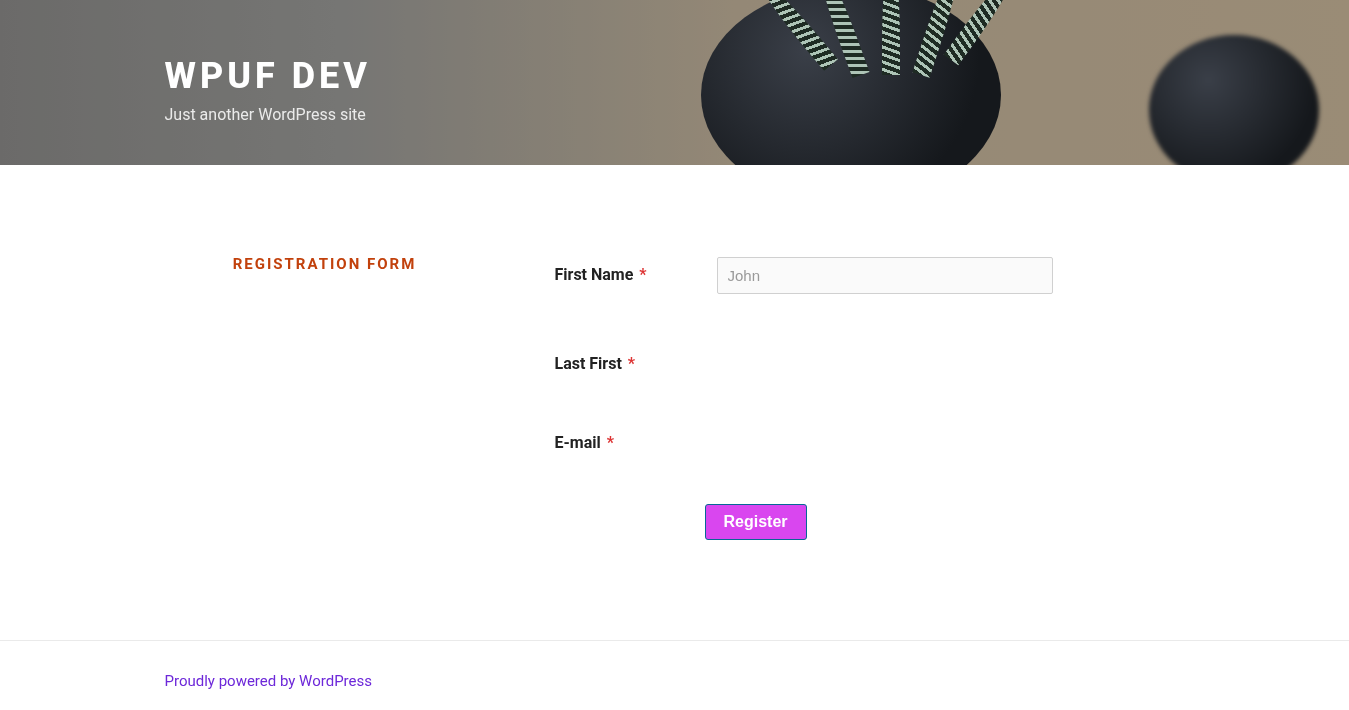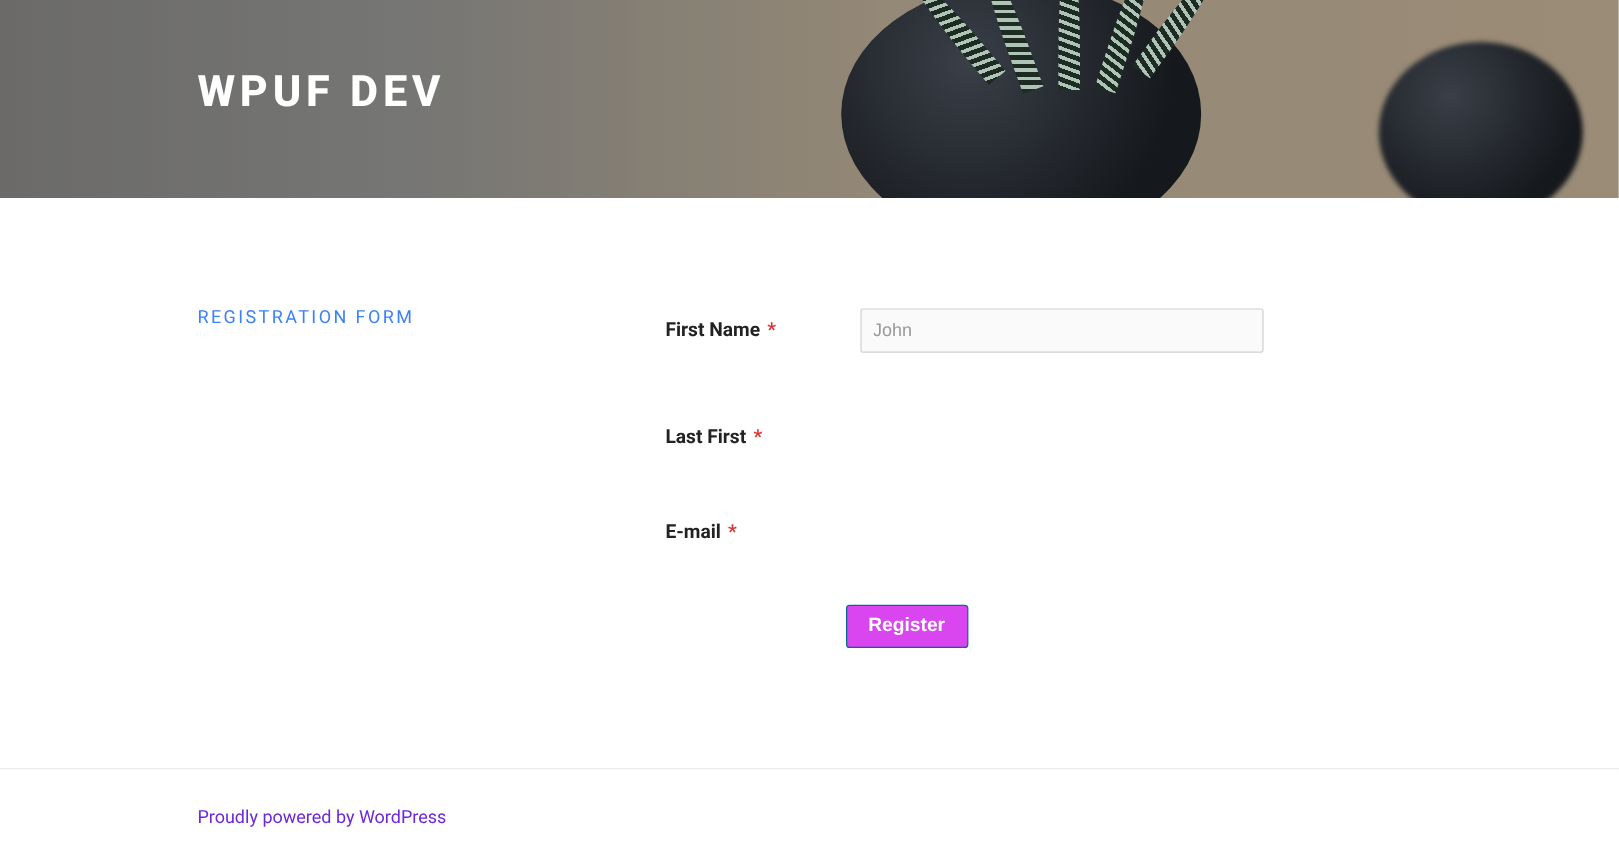--- a/index.html
+++ b/index.html
@@ -73,23 +73,24 @@
   .page {
     max-width: 1100px;
     margin: 0 auto;
     padding: 90px 40px 100px 40px;
     display: grid;
     grid-template-columns: 320px 1fr;
     column-gap: 70px;
   }
   .page-heading {
     font-size: 15px;
-    font-weight: 400;
+    font-weight: 700;
     letter-spacing: 2px;
-    color: #3b82f6;
+    color: #c2410c;
+    text-align: center;
   }
 
   .form-area { padding-top: 2px; }
   .form-row {
     display: grid;
     grid-template-columns: 150px 1fr;
     align-items: start;
     column-gap: 12px;
     margin-bottom: 52px;
   }
@@ -149,20 +150,21 @@
   <div class="pot small"></div>
   <div class="leaves">
     <div class="leaf l1"></div>
       <div class="leaf l2"></div>
       <div class="leaf l3"></div>
       <div class="leaf l4"></div>
       <div class="leaf l5"></div>
   </div>
   <div class="hero-inner">
     <h1 class="site-title">WPUF DEV</h1>
+    <p class="site-tagline">Just another WordPress site</p>
   </div>
 </header>
 
 <main class="page">
   <aside>
     <h2 class="page-heading">REGISTRATION FORM</h2>
   </aside>
 
   <section class="form-area">
 

